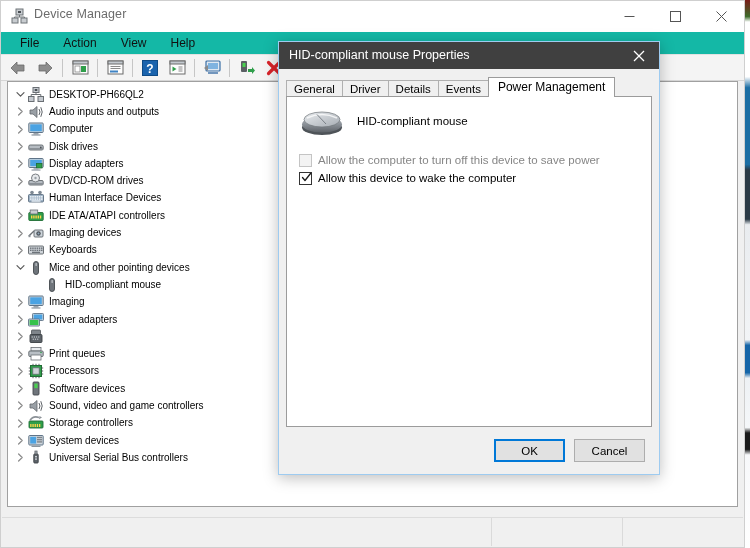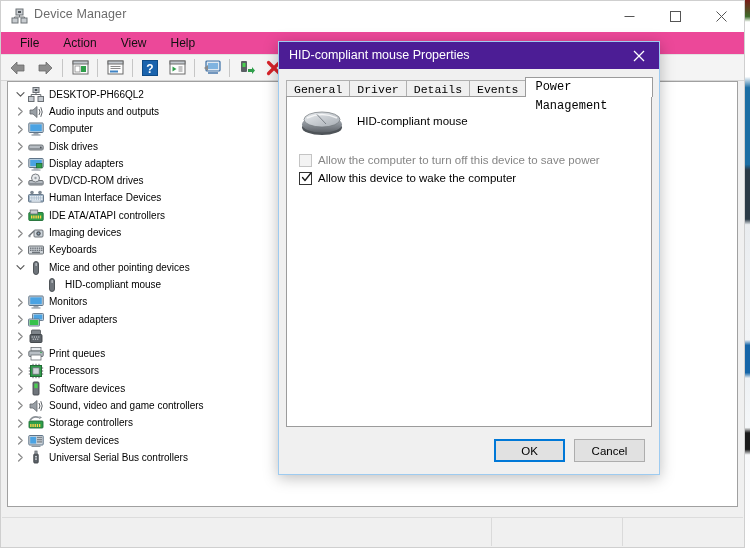--- a/index.html
+++ b/index.html
@@ -39,21 +39,21 @@
   .wbtn{
     position:absolute;top:0;width:45px;height:30px;
     display:flex;align-items:center;justify-content:center;cursor:default;
   }
   .wbtn svg{display:block;}
   #btn-min{right:92px;}
   #btn-max{right:46px;}
   #btn-close{right:0px;}
   
   #mm-menubar{
-    height:22px;background:#ec4899;padding-left:8px;
+    height:22px;background:#14b8a6;padding-left:8px;
     display:flex;align-items:center;gap:2px;
   }
   .menu-item{
     font-size:12px;color:#111;padding:2px 11px;cursor:default;
   }
   
   #mm-toolbar{
     height:25px;background:#f4f4f4;
     border-top:1px solid #e2e2e2;border-bottom:1px solid #d6d6d6;
     display:flex;align-items:center;padding-left:4px;gap:1px;
@@ -90,34 +90,34 @@
   #sb-b{width:130px;border-right:1px solid #dadada;}
   #sb-c{width:120px;}
   
   #dlg{
     position:absolute;left:278px;top:41px;width:382px;height:434px;
     background:#f0f0f0;border:1px solid #9ecbf0;box-sizing:border-box;
     box-shadow:0 3px 14px rgba(0,0,0,.26);
     z-index:5;
   }
   #dlg-title{
-    height:27px;background:#4c1d95;position:relative;
+    height:27px;background:#404040;position:relative;
   }
   #dlg-title-text{
     position:absolute;left:10px;top:6px;font-size:12.5px;color:#fff;
   }
   #dlg-close{
     position:absolute;right:0;top:0;width:40px;height:27px;
     display:flex;align-items:center;justify-content:center;cursor:default;
   }
   #dlg-body{position:absolute;left:0;top:27px;right:0;bottom:0;}
   
   #tabstrip{
     position:absolute;left:7px;top:8px;right:7px;height:20px;
-    display:flex;align-items:flex-end;font-family:Liberation Mono, monospace;
+    display:flex;align-items:flex-end;
   }
   .tab{
     height:17px;line-height:17px;padding:0 7px;font-size:11.5px;color:#000;
     background:#f0f0f0;border:1px solid #b0b0b0;border-bottom:none;
     box-sizing:border-box;cursor:default;margin-right:-1px;
   }
   .tab.active{
     height:20px;line-height:19px;background:#ffffff;font-size:12px;
     border-color:#9b9b9b;position:relative;z-index:2;padding:0 9px;
   }
@@ -505,21 +505,21 @@
             </svg>
           </span>
           <span class="tico">
             <svg width="16" height="16" viewBox="0 0 16 16">
               <rect x="0.8" y="2" width="14.4" height="9.5" rx="0.8" fill="#cfd6dc" stroke="#5f7488" stroke-width="1"></rect>
               <rect x="2.2" y="3.3" width="11.6" height="7" fill="#4ba3e3"></rect>
               <rect x="5.5" y="12" width="5" height="1.6" fill="#9aa4ad"></rect>
               <rect x="3.5" y="13.4" width="9" height="1.2" fill="#8c969f"></rect>
             </svg>
           </span>
-          <span class="tlabel">Monitors</span>
+          <span class="tlabel">Imaging</span>
         </div>
         <div class="trow" style="padding-left:0px">
           <span class="chev">
             <svg width="9" height="9" viewBox="0 0 9 9">
               <path d="M2.6 1 L6.2 4.5 L2.6 8" stroke="#8a8a8a" stroke-width="1.2" fill="none" stroke-linecap="round" stroke-linejoin="round"></path>
             </svg>
           </span>
           <span class="tico">
             <svg width="16" height="16" viewBox="0 0 16 16">
               <rect x="4.5" y="1.5" width="11" height="7" rx="0.8" fill="#cfd6dc" stroke="#5f7488" stroke-width="0.9"></rect>

